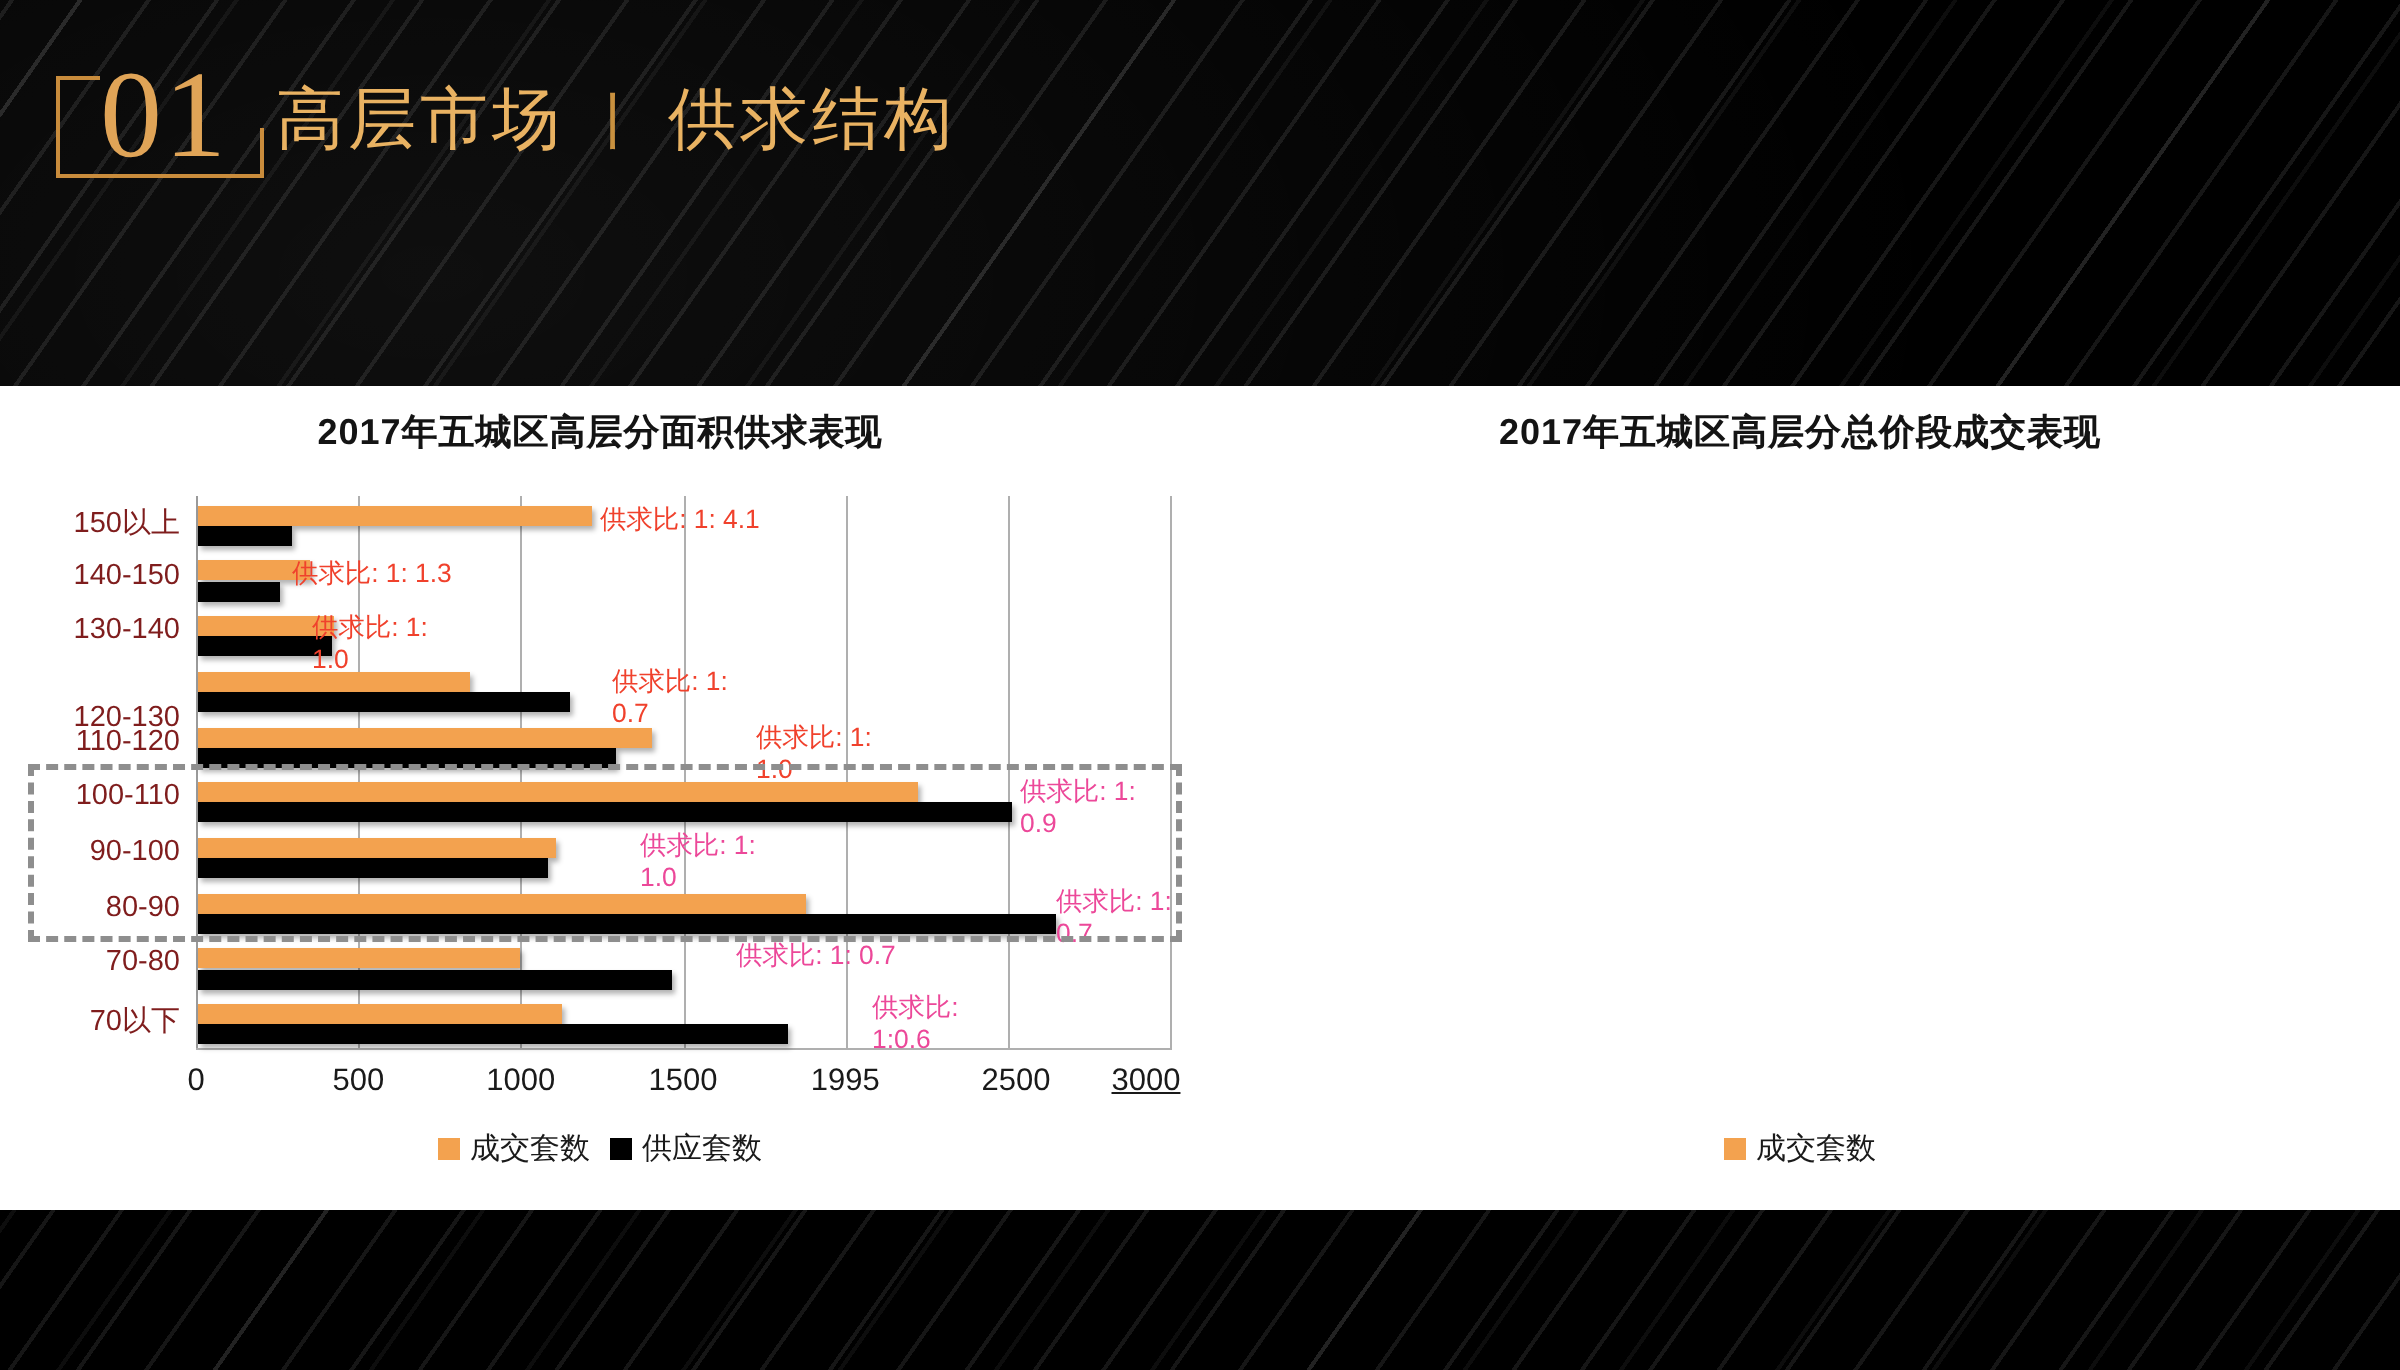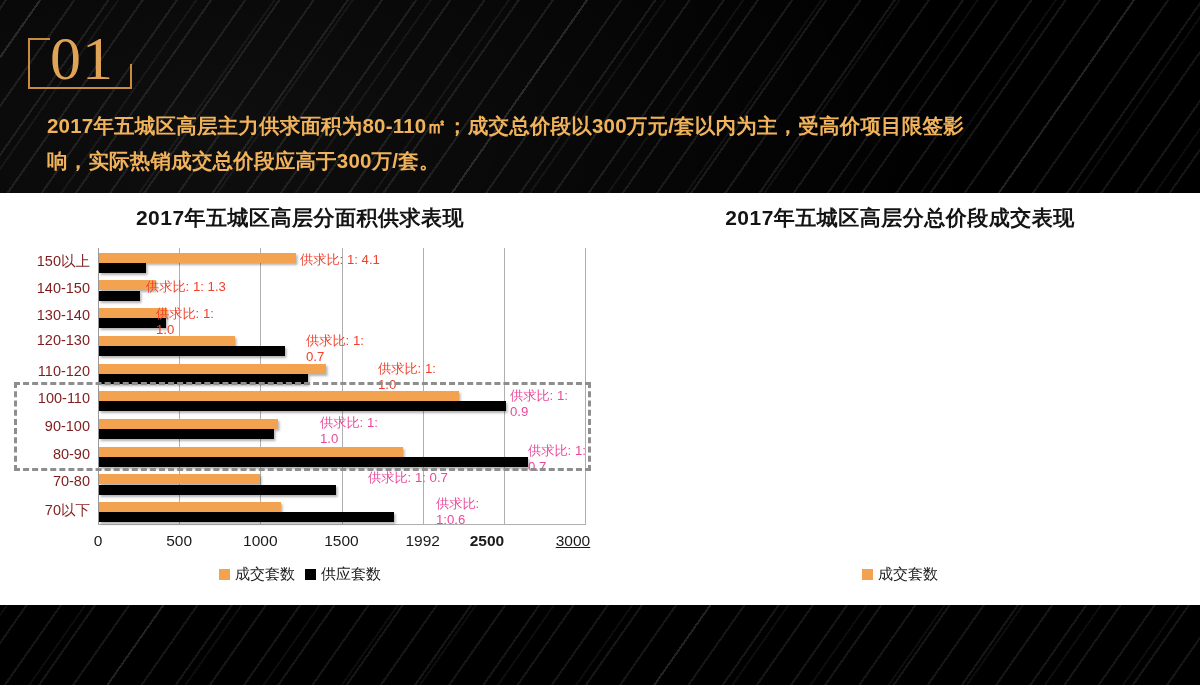--- a/index.html
+++ b/index.html
@@ -69,21 +69,21 @@
   .body-white{
     position:absolute;left:0;top:193px;width:1200px;height:412px;background:#fff;
   }
 
   .panel{position:absolute;top:0;width:600px;height:412px;}
   .panel.left{left:0;}
   .panel.right{left:600px;}
 
   .ch-title{
     position:absolute;top:11px;width:100%;text-align:center;
-    font-size:21px;font-weight:bold;color:#141414;letter-spacing:0.5px;
+    font-size:18px;font-weight:bold;color:#141414;letter-spacing:0.5px;
   }
 
   
   .plot{position:absolute;}
   .plot.l{left:98px;top:55px;width:487px;height:277px;}
 
   .plot .axisline{position:absolute;top:0;bottom:0;width:1px;background:#AFAFAF;}
   .plot .axisline.zero{background:#9a9a9a;}
   .plot .baseline{position:absolute;left:0;right:0;bottom:0;height:1px;background:#AFAFAF;}
 
@@ -147,25 +147,24 @@
   <div class="header">
 
     <div class="sec-wrap">
       <div class="br-tl"></div>
       <div class="br-l"></div>
       <div class="br-b"></div>
       <div class="br-r"></div>
       <div class="sec-num">01</div>
     </div>
 
-
-    <div class="lead">
-      <div>2017年五城区高层主力供求面积为80-110㎡；成交总价段以300万元/套以内为主，受高价项目限签影</div>
-      <div>响，实际热销成交总价段应高于300万/套。</div>
-    </div>
+    <div class="sec-title">
+      <span>高层市场</span><span class="sep">丨</span><span>供求结构</span>
+    </div>
+
   </div>
 
   <div class="body-white">
 
     <div class="panel left">
       <div class="ch-title">2017年五城区高层分面积供求表现</div>
       <div class="plot l" id="plotL">
           <div class="axisline zero" style="left: 0px;"></div>
           <div class="axisline" style="left: 81.1667px;"></div>
           <div class="axisline" style="left: 162.333px;"></div>
@@ -176,21 +175,21 @@
           <div class="baseline"></div>
           <div class="ylab" style="top: 3.85px; right: 495px; width: 90px;">150以上</div>
           <div class="bar o" style="left: 1px; top: 4.709px; width: 197.235px;"></div>
           <div class="bar k" style="left: 1px; top: 14.958px; width: 47.0767px;"></div>
           <div class="ylab" style="top: 31.55px; right: 495px; width: 90px;">140-150</div>
           <div class="bar o" style="left: 1px; top: 32.409px; width: 56.005px;"></div>
           <div class="bar k" style="left: 1px; top: 42.658px; width: 41.395px;"></div>
           <div class="ylab" style="top: 59.25px; right: 495px; width: 90px;">130-140</div>
           <div class="bar o" style="left: 1px; top: 60.109px; width: 68.18px;"></div>
           <div class="bar k" style="left: 1px; top: 70.358px; width: 66.5567px;"></div>
-          <div class="ylab" style="top: 84px; right: 495px; width: 90px;">120-130</div>
+          <div class="ylab" style="top: 103px; right: 495px; width: 90px;">120-130</div>
           <div class="bar o" style="left: 1px; top: 87.809px; width: 136.36px;"></div>
           <div class="bar k" style="left: 1px; top: 98.058px; width: 185.872px;"></div>
           <div class="ylab" style="top: 114.65px; right: 495px; width: 90px;">110-120</div>
           <div class="bar o" style="left: 1px; top: 115.509px; width: 227.267px;"></div>
           <div class="bar k" style="left: 1px; top: 125.758px; width: 209.41px;"></div>
           <div class="ylab" style="top: 142.35px; right: 495px; width: 90px;">100-110</div>
           <div class="bar o" style="left: 1px; top: 143.209px; width: 359.568px;"></div>
           <div class="bar k" style="left: 1px; top: 153.458px; width: 407.457px;"></div>
           <div class="ylab" style="top: 170.05px; right: 495px; width: 90px;">90-100</div>
           <div class="bar o" style="left: 1px; top: 170.909px; width: 178.567px;"></div>
@@ -212,22 +211,22 @@
           <div class="ann blk" style="left: 412px; top: 140px; width: 78px;">供求比: 1: 0.9</div>
           <div class="ann blk" style="left: 222px; top: 167px; width: 72px;">供求比: 1: 1.0</div>
           <div class="ann blk" style="left: 430px; top: 195px; width: 72px;">供求比: 1: 0.7</div>
           <div class="ann blk" style="left: 270px; top: 222px; width: 130px;">供求比: 1: 0.7</div>
           <div class="ann blk" style="left: 338px; top: 248px; width: 70px;">供求比: 1:0.6</div>
           <div class="dashbox" style="top: 133.5px; height: 89.1px; left: -84px; width: 577px;"></div>
           <div class="xtick" style="left: -35px; top: 284px;">0</div>
           <div class="xtick" style="left: 46.1667px; top: 284px;">500</div>
           <div class="xtick" style="left: 127.333px; top: 284px;">1000</div>
           <div class="xtick" style="left: 208.5px; top: 284px;">1500</div>
-          <div class="xtick" style="left: 289.667px; top: 284px;">1992</div>
-          <div class="xtick" style="left: 354px; top: 284px; font-weight: bold;">2500</div>
+          <div class="xtick" style="left: 289.667px; top: 284px;">1995</div>
+          <div class="xtick" style="left: 375px; top: 284px;">2500</div>
           <div class="xtick" style="left: 440px; top: 284px; text-decoration: underline;">3000</div>
         </div>
       <div id="legendL" class="legend" style="top: 372px;"><span class="it"><span class="sw o"></span><span>成交套数</span></span><span class="it"><span class="sw k"></span><span>供应套数</span></span></div>
     </div>
 
     <div class="panel right">
       <div class="ch-title">2017年五城区高层分总价段成交表现</div>
 
       <div id="legendR" class="legend" style="top: 372px;"><span class="it"><span class="sw o"></span><span>成交套数</span></span></div>
     </div>

